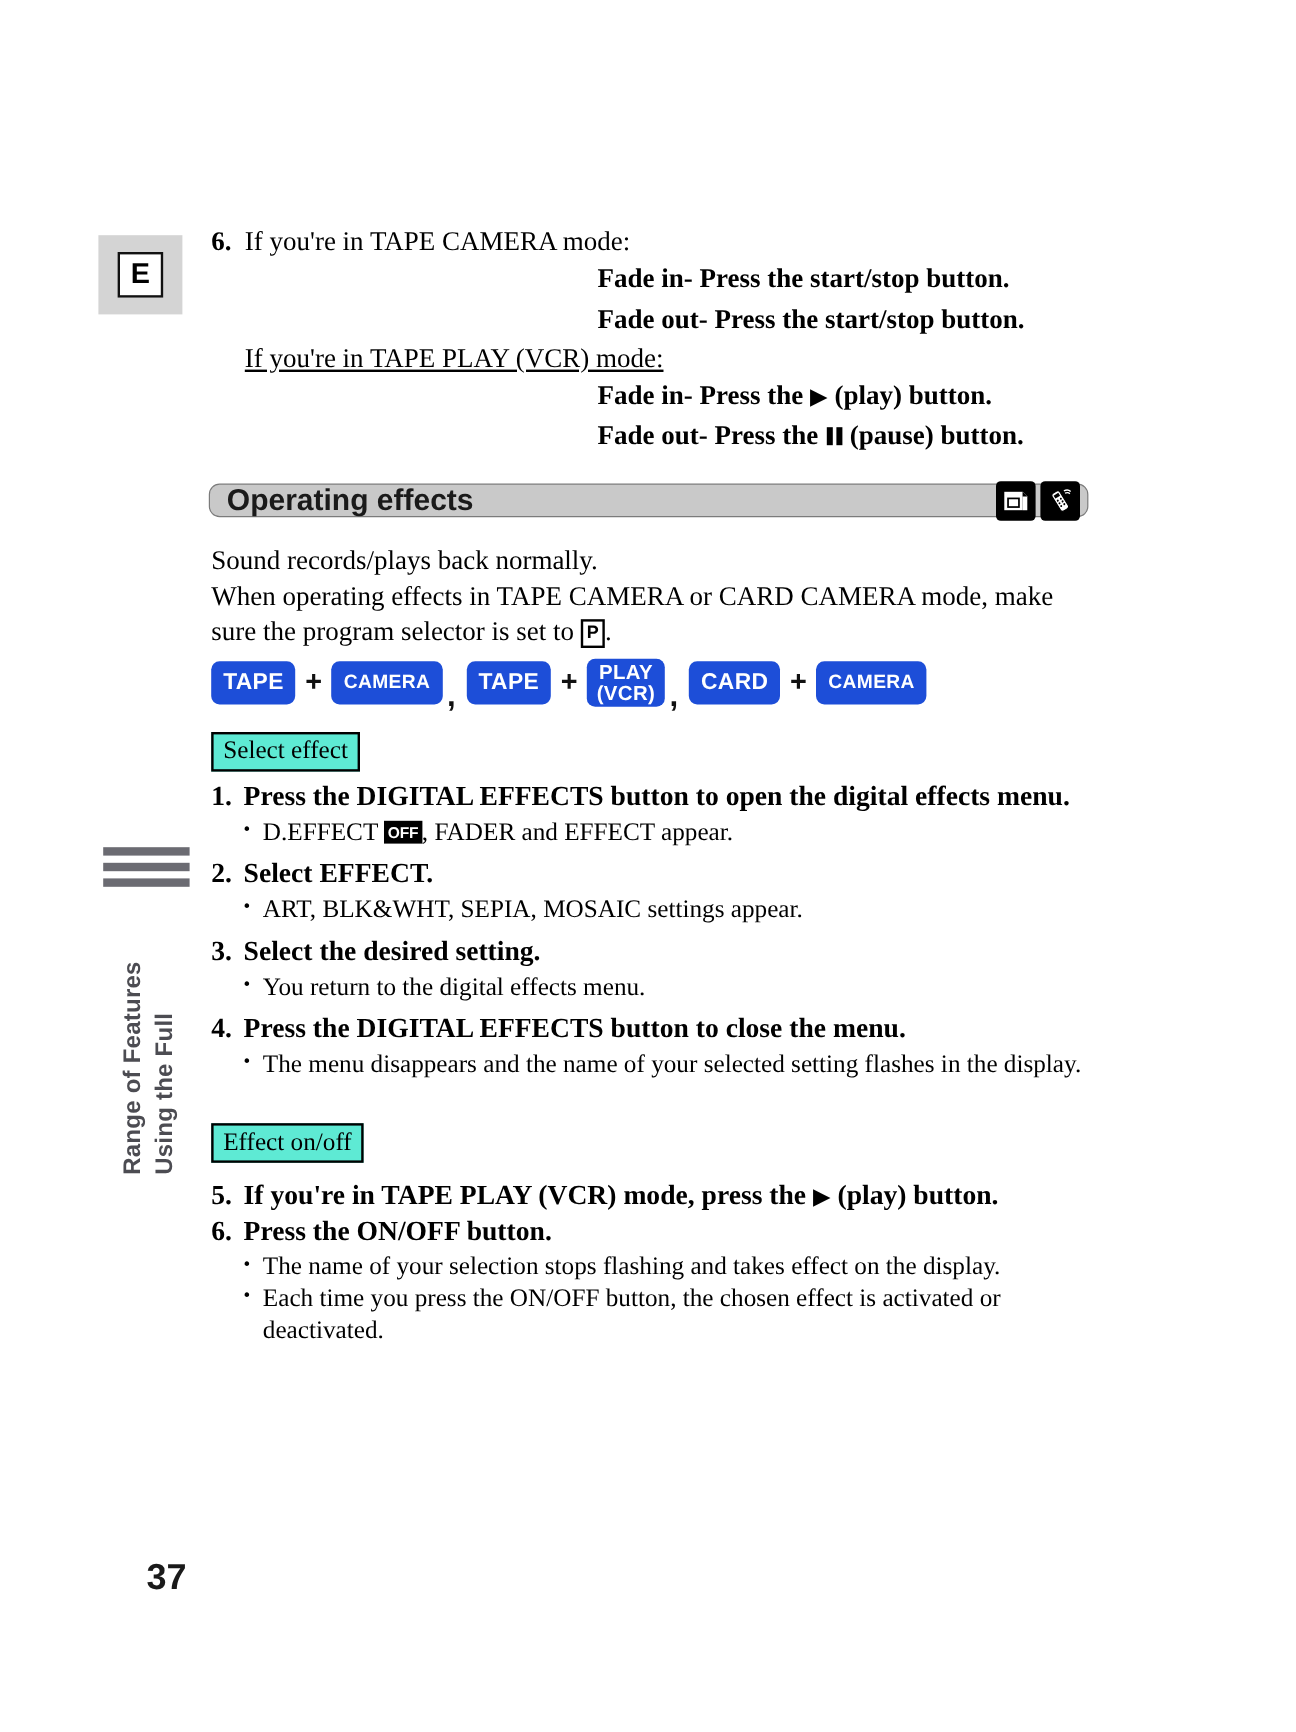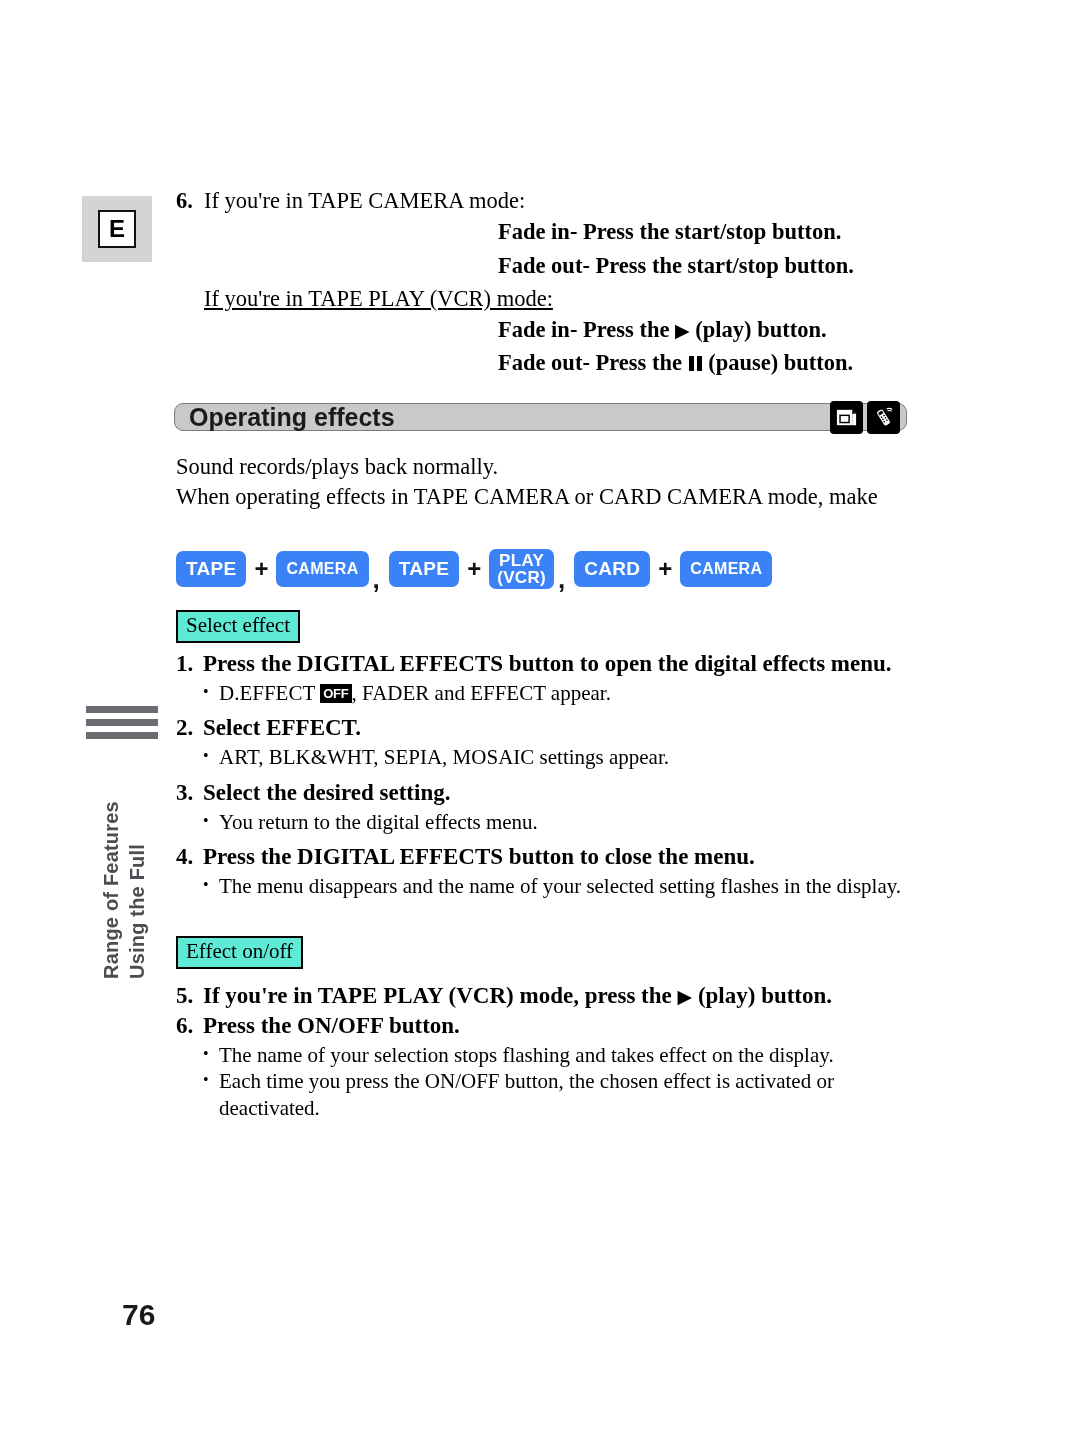--- a/index.html
+++ b/index.html
@@ -185,21 +185,21 @@
   
   #mode-row {
     position: absolute;
     left: 176px;
     top: 548px;
     display: flex;
     align-items: center;
     height: 42px;
   }
   .mode-badge {
-    background: #3b82f6;
+    background: #1d4ed8;
     color: #fff;
     border-radius: 7px;
     font-family: "Liberation Sans", "DejaVu Sans", sans-serif;
     font-weight: bold;
     display: flex;
     flex-direction: column;
     align-items: center;
     justify-content: center;
     padding: 4px 10px;
     height: 36px;
@@ -358,20 +358,21 @@
         <path d="M16.2 5.2 q2.6 -1.2 4.2 0.4" fill="none" stroke="#fff" stroke-width="1.2"></path>
         <path d="M15.2 3.2 q3.6 -1.7 5.9 0.6" fill="none" stroke="#fff" stroke-width="1.2"></path>
       </svg>
     </span>
   </span>
 </div>
 
 <div id="intro">
   <div>Sound records/plays back normally.</div>
   <div>When operating effects in TAPE CAMERA or CARD CAMERA mode, make</div>
+  <div><span>sure the program selector is set to </span><span class="boxed-p">P</span><span>.</span></div>
 </div>
 
 <div id="mode-row">
   <span class="mode-badge">TAPE</span>
   <span class="plus">+</span>
   <span class="mode-badge small">CAMERA</span>
   <span class="comma">,</span>
 
   <span class="mode-badge">TAPE</span>
   <span class="plus">+</span>
@@ -455,13 +456,13 @@
       <span class="bt">The name of your selection stops flashing and takes effect on the display.</span>
     </div>
     <div class="bullet">
       <span class="dot">•</span>
       <span class="bt">Each time you press the ON/OFF button, the chosen effect is activated or deactivated.</span>
     </div>
   </div>
 
 </div>
 
-<div id="page-number">76</div>
+<div id="page-number">37</div>
 
 </body></html>

